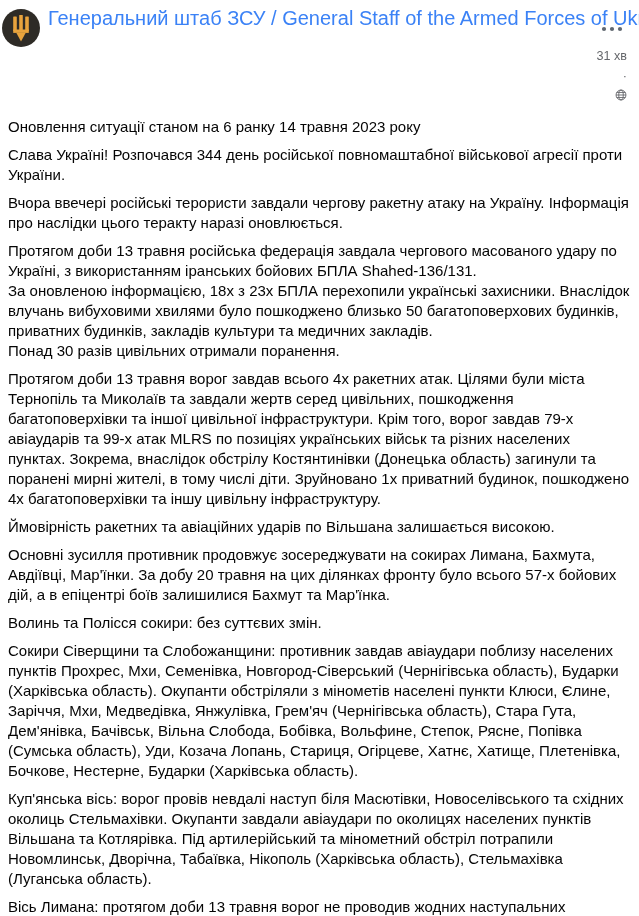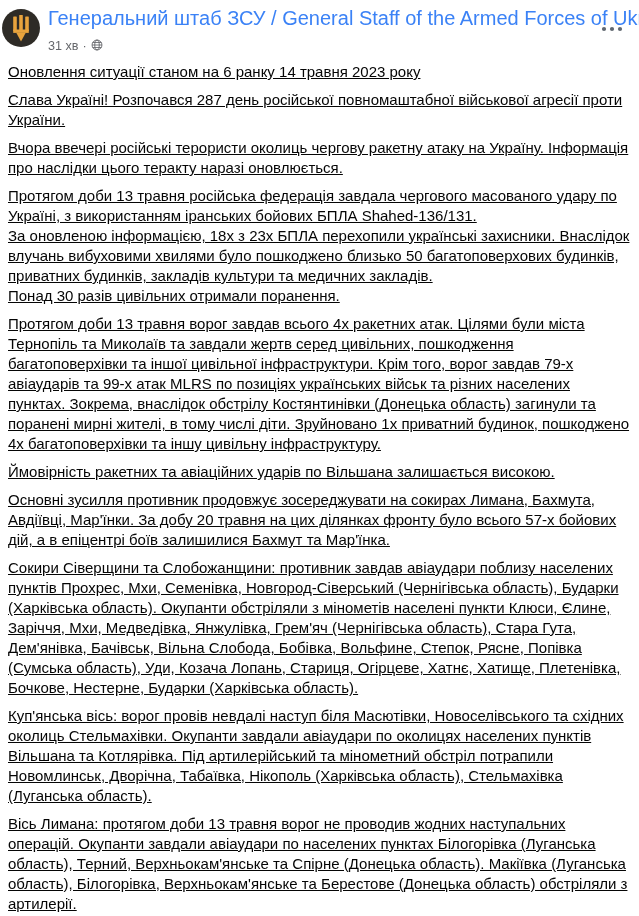--- a/index.html
+++ b/index.html
@@ -40,26 +40,27 @@
     font-size: 20px;
     font-weight: 400;
     line-height: 19px;
     color: #3b82f6;
     cursor: pointer;
     white-space: nowrap;
   }
   .verified-badge { display: inline-flex; flex: 0 0 auto; margin-top: 1px; }
   .meta-row {
     display: flex;
-    align-items: flex-start;
+    align-items: flex-end;
     gap: 4px;
-    margin-top: 10px;
+    margin-top: 20px;
     font-size: 12.6px;
     line-height: 16px;
     color: #65676b;
+    flex-direction: column;
   }
   .meta-row .timestamp { cursor: pointer; }
   .meta-sep { color: #65676b; }
   .globe-wrap { display: inline-flex; margin-top: 1px; }
 
   .more-button {
     position: absolute;
     top: 20px;
     right: 10px;
     border: none;
@@ -71,24 +72,23 @@
   }
 
   
   .post-body {
     padding: 6px 9px 0 8px;
     font-size: 15px;
     line-height: 20px;
     color: #050505;
   }
   .post-body p {
-    margin: 0 0 8px 0;
+    margin: 8px 0 8px 0;
     white-space: pre-line;
     word-wrap: break-word;
-    text-decoration: underline;
   }
 </style>
 </head>
 <body>
 
 <div class="fb-post">
 
   <header class="post-header">
 
     <div class="avatar">
@@ -141,26 +141,27 @@
             <circle cx="19" cy="3" r="2.1"></circle>
           </g>
         </svg>
       </span>
     </button>
 
   </header>
 
   <div class="post-body">
     <p>Оновлення ситуації станом на 6 ранку 14 травня 2023 року</p>
-    <p>Слава Україні! Розпочався 287 день російської повномаштабної військової агресії проти України.</p>
-    <p>Вчора ввечері російські терористи околиць чергову ракетну атаку на Україну. Інформація про наслідки цього теракту наразі оновлюється.</p>
+    <p>Слава Україні! Розпочався 344 день російської повномаштабної військової агресії проти України.</p>
+    <p>Вчора ввечері російські терористи завдали чергову ракетну атаку на Україну. Інформація про наслідки цього теракту наразі оновлюється.</p>
     <p>Протягом доби 13 травня російська федерація завдала чергового масованого удару по Україні, з використанням іранських бойових БПЛА Shahed-136/131.
 За оновленою інформацією, 18х з 23х БПЛА перехопили українські захисники. Внаслідок влучань вибуховими хвилями було пошкоджено близько 50 багатоповерхових будинків, приватних будинків, закладів культури та медичних закладів.
 Понад 30 разів цивільних отримали поранення.</p>
     <p>Протягом доби 13 травня ворог завдав всього 4х ракетних атак. Цілями були міста Тернопіль та Миколаїв та завдали жертв серед цивільних, пошкодження багатоповерхівки та іншої цивільної інфраструктури. Крім того, ворог завдав 79-х авіаударів та 99-х атак MLRS по позиціях українських військ та різних населених пунктах. Зокрема, внаслідок обстрілу Костянтинівки (Донецька область) загинули та поранені мирні жителі, в тому числі діти. Зруйновано 1х приватний будинок, пошкоджено 4х багатоповерхівки та іншу цивільну інфраструктуру.</p>
     <p>Ймовірність ракетних та авіаційних ударів по Вільшана залишається високою.</p>
     <p>Основні зусилля противник продовжує зосереджувати на сокирах Лимана, Бахмута, Авдіївці, Мар'їнки. За добу 20 травня на цих ділянках фронту було всього 57-х бойових дій, а в епіцентрі боїв залишилися Бахмут та Мар'їнка.</p>
+    <p>Волинь та Полісся сокири: без суттєвих змін.</p>
     <p>Сокири Сіверщини та Слобожанщини: противник завдав авіаудари поблизу населених пунктів Прохрес, Мхи, Семенівка, Новгород-Сіверський (Чернігівська область), Бударки (Харківська область). Окупанти обстріляли з мінометів населені пункти Клюси, Єлине, Заріччя, Мхи, Медведівка, Янжулівка, Грем'яч (Чернігівська область), Стара Гута, Дем'янівка, Бачівськ, Вільна Слобода, Бобівка, Вольфине, Степок, Рясне, Попівка (Сумська область), Уди, Козача Лопань, Стариця, Огірцеве, Хатнє, Хатище, Плетенівка, Бочкове, Нестерне, Бударки (Харківська область).</p>
     <p>Куп'янська вісь: ворог провів невдалі наступ біля Масютівки, Новоселівського та східних околиць Стельмахівки. Окупанти завдали авіаудари по околицях населених пунктів Вільшана та Котлярівка. Під артилерійський та мінометний обстріл потрапили Новомлинськ, Дворічна, Табаївка, Нікополь (Харківська область), Стельмахівка (Луганська область).</p>
     <p>Вісь Лимана: протягом доби 13 травня ворог не проводив жодних наступальних операцій. Окупанти завдали авіаудари по населених пунктах Білогорівка (Луганська область), Терний, Верхньокам'янське та Спірне (Донецька область). Макіївка (Луганська область), Білогорівка, Верхньокам'янське та Берестове (Донецька область) обстріляли з артилерії.</p>
   </div>
 
 </div>
 
 </body></html>

